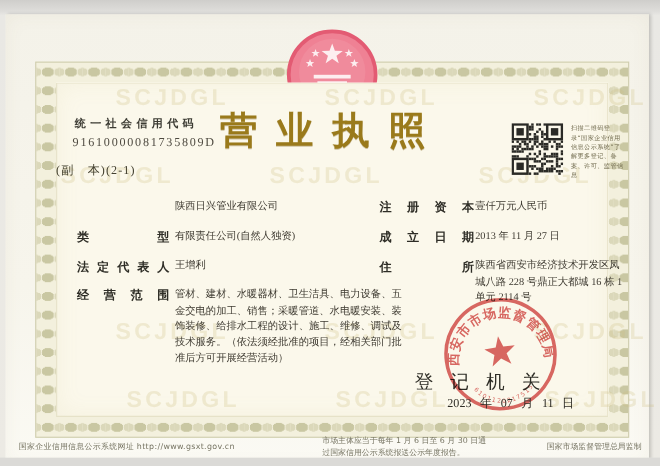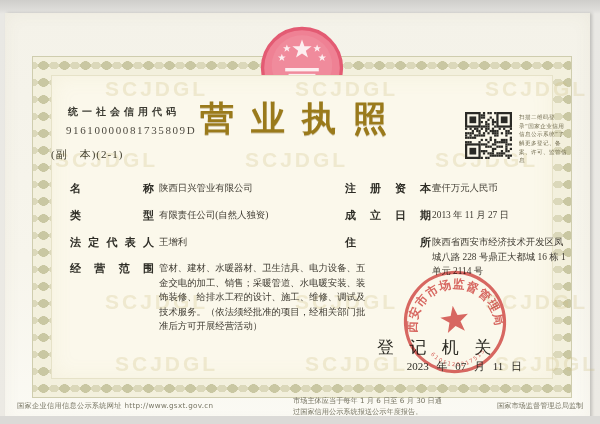--- a/index.html
+++ b/index.html
@@ -256,21 +256,20 @@
               <rect x="30" y="2" width="10" height="10" fill="#fbf8eb"></rect>
               <rect x="32" y="4" width="6" height="6"></rect>
             <rect x="0" y="28" width="14" height="14"></rect>
               <rect x="2" y="30" width="10" height="10" fill="#fbf8eb"></rect>
               <rect x="4" y="32" width="6" height="6"></rect>
           </g>
         </svg>
       </div>
       <div class="qr-caption">扫描二维码登录“国家企业信用信息公示系统”了解更多登记、备案、许可、监管信息</div>
 
-      <div class="flabel lc-label row1">名称</div>
       <div class="fvalue lc-value row1">陕西日兴管业有限公司</div>
       <div class="flabel lc-label row2">类型</div>
       <div class="fvalue lc-value row2">有限责任公司(自然人独资)</div>
       <div class="flabel lc-label row3">法定代表人</div>
       <div class="fvalue lc-value row3">王增利</div>
       <div class="flabel lc-label row4">经营范围</div>
       <div class="fvalue lc-value row4">管材、建材、水暖器材、卫生洁具、电力设备、五金交电的加工、销售；采暖管道、水电暖安装、装饰装修、给排水工程的设计、施工、维修、调试及技术服务。（依法须经批准的项目，经相关部门批准后方可开展经营活动）</div>
 
       <div class="flabel rc-label row1">注册资本</div>
       <div class="fvalue rc-value row1">壹仟万元人民币</div>

